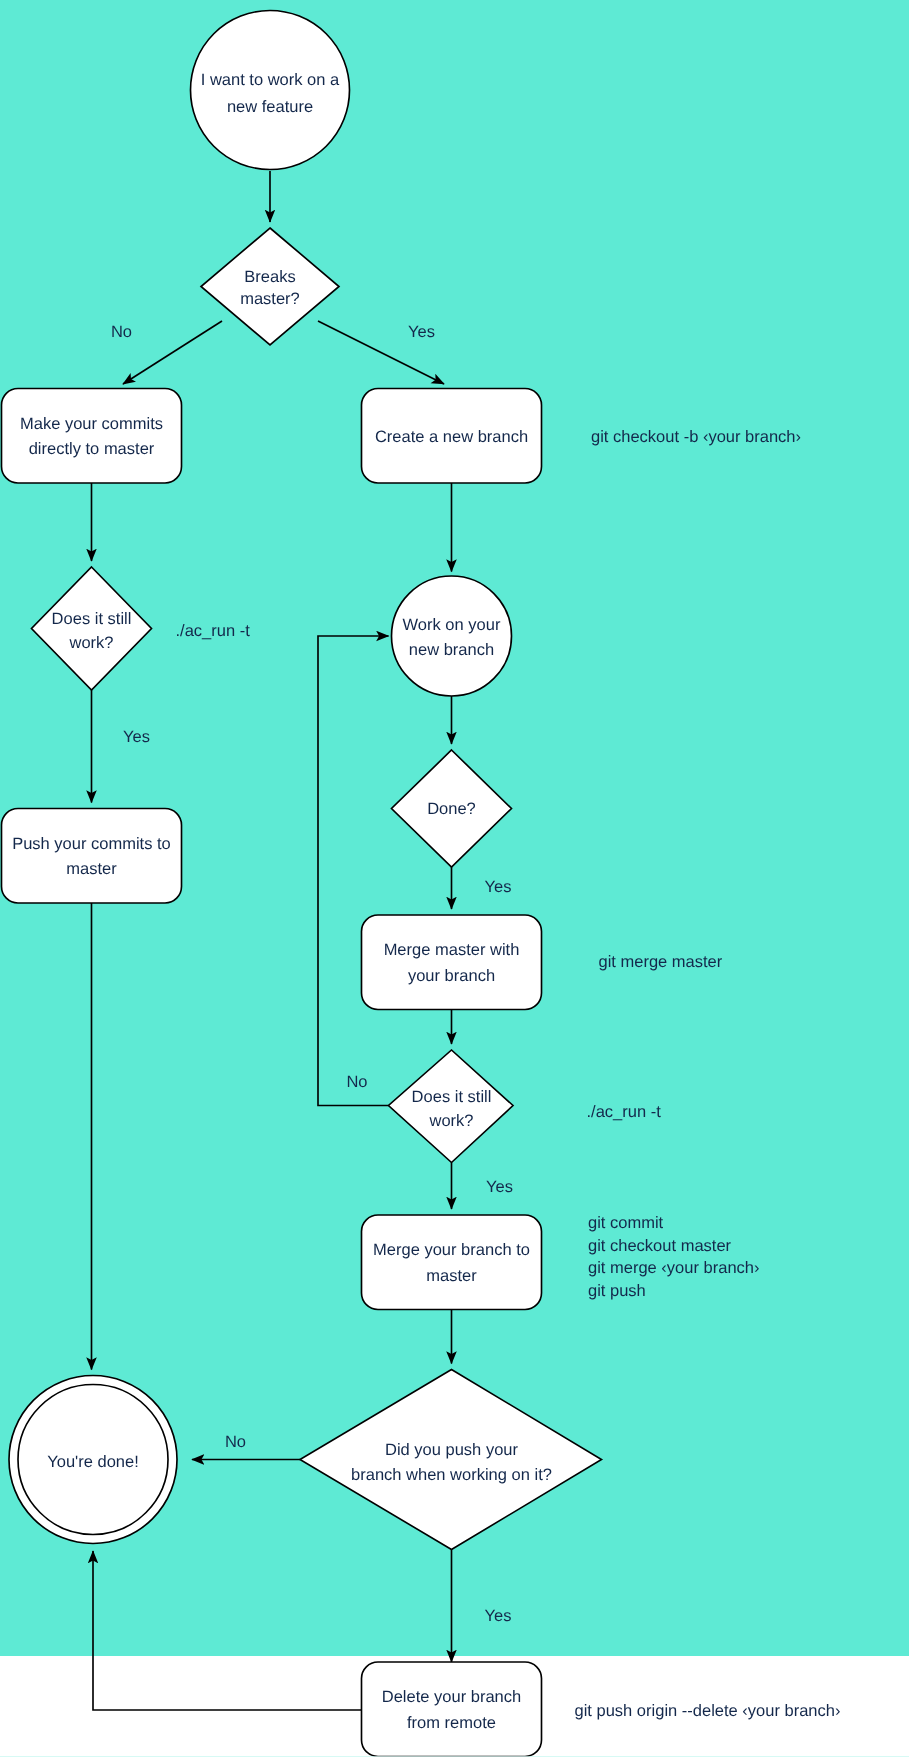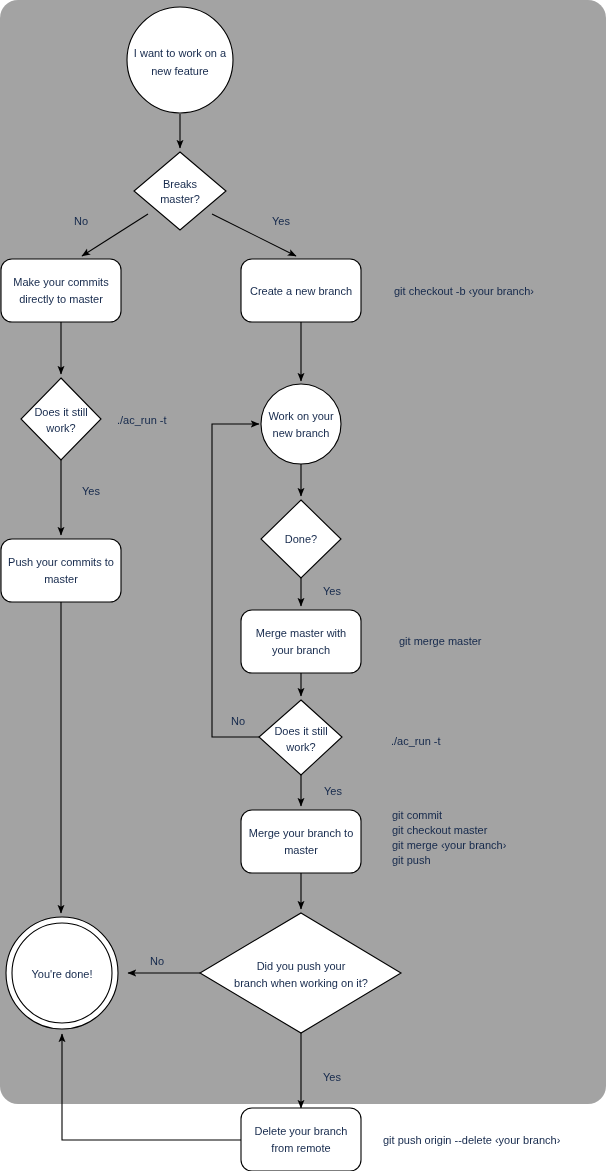--- a/index.html
+++ b/index.html
@@ -10,22 +10,21 @@
   body {
     width: 606px;
     height: 1171px;
     overflow: hidden;
     font-family: "Liberation Sans", sans-serif;
   }
   #flowchart-root {
     position: relative;
     width: 606px;
     height: 1104px;
-    background: #a3a3a3;
-    border-radius: 18px;
+    background: #5eead4;
   }
   svg.flow {
     display: block;
     width: 606px;
     height: 1171px;
   }
   .shape {
     fill: #ffffff;
     stroke: #000000;
     stroke-width: 1.1;

